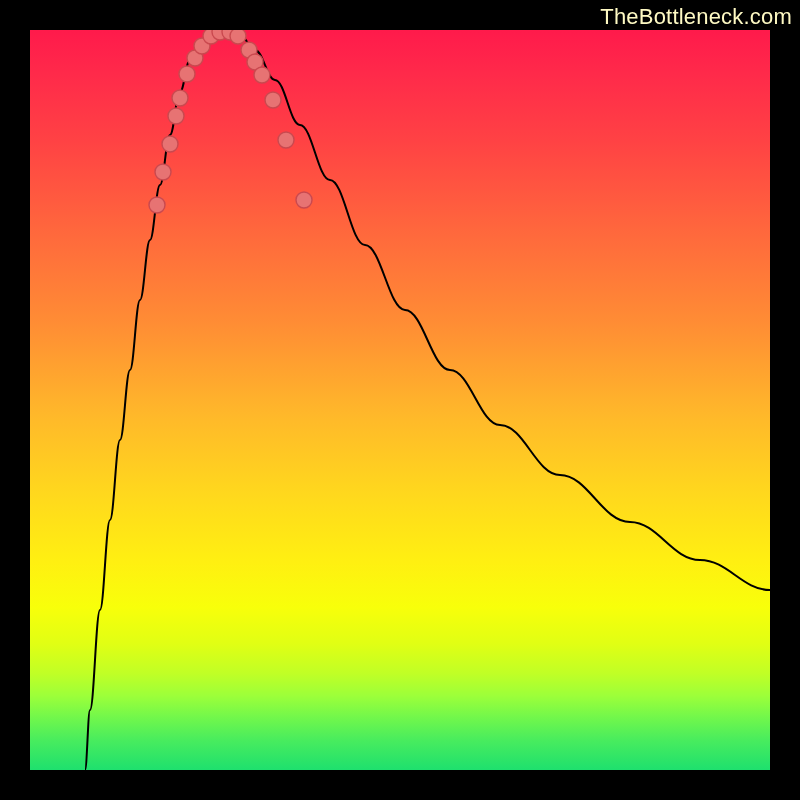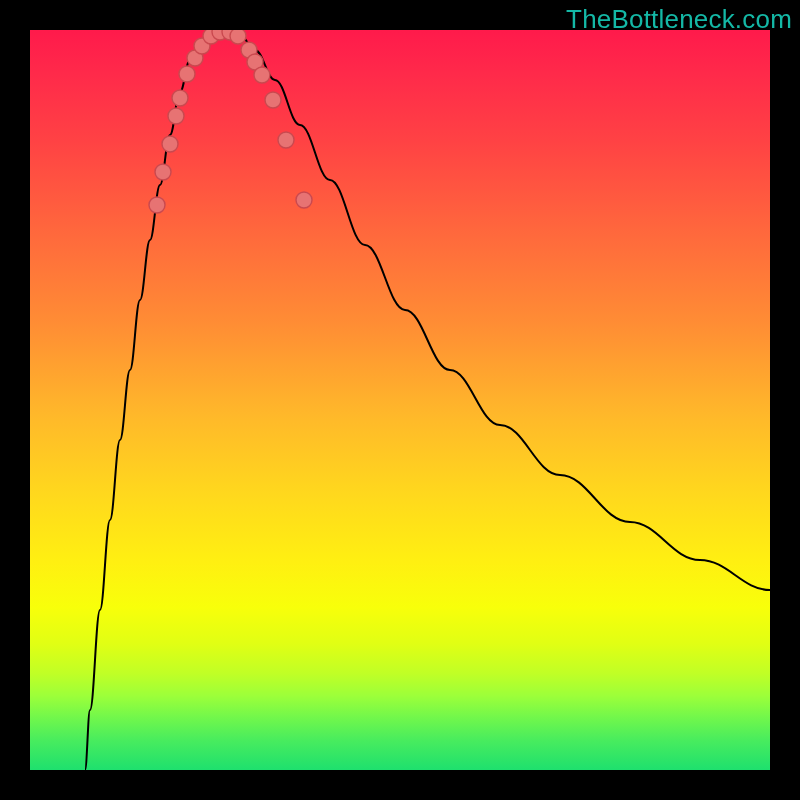--- a/index.html
+++ b/index.html
@@ -42,22 +42,22 @@
       #9cff3a 90%,
       #70f74c 93%,
       #48ec5e 96%,
       #1ee06e 100%
     );
   }
   .watermark {
     position: absolute;
     top: 4px;
     right: 8px;
-    color: #14b8a6;
-    font-size: 26px;
+    color: #fef9c3;
+    font-size: 22px;
     font-weight: 500;
     letter-spacing: 0.2px;
     margin-left: 8px;
   }
   svg.curves {
     position: absolute;
     top: 0;
     left: 0;
     width: 740px;
     height: 740px;

